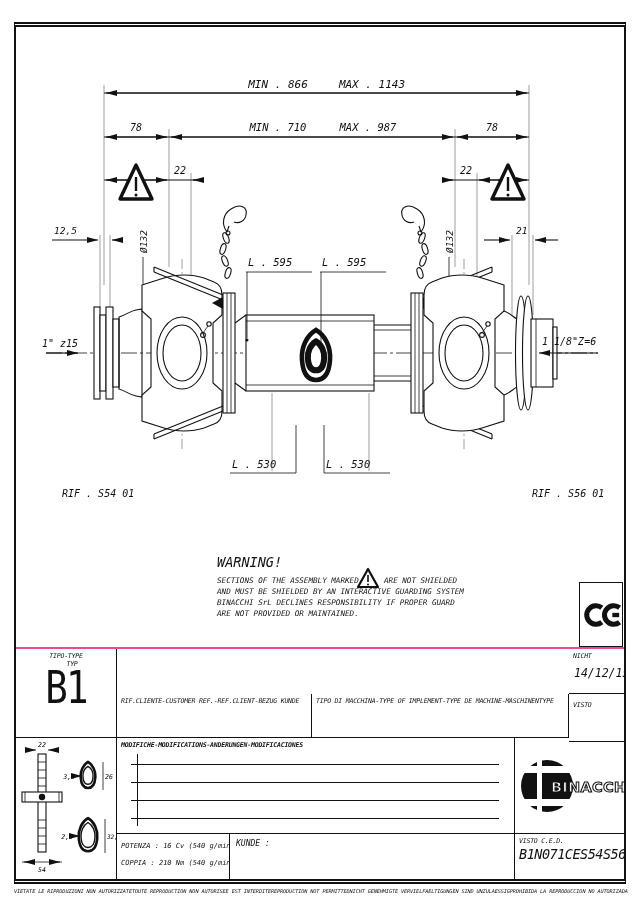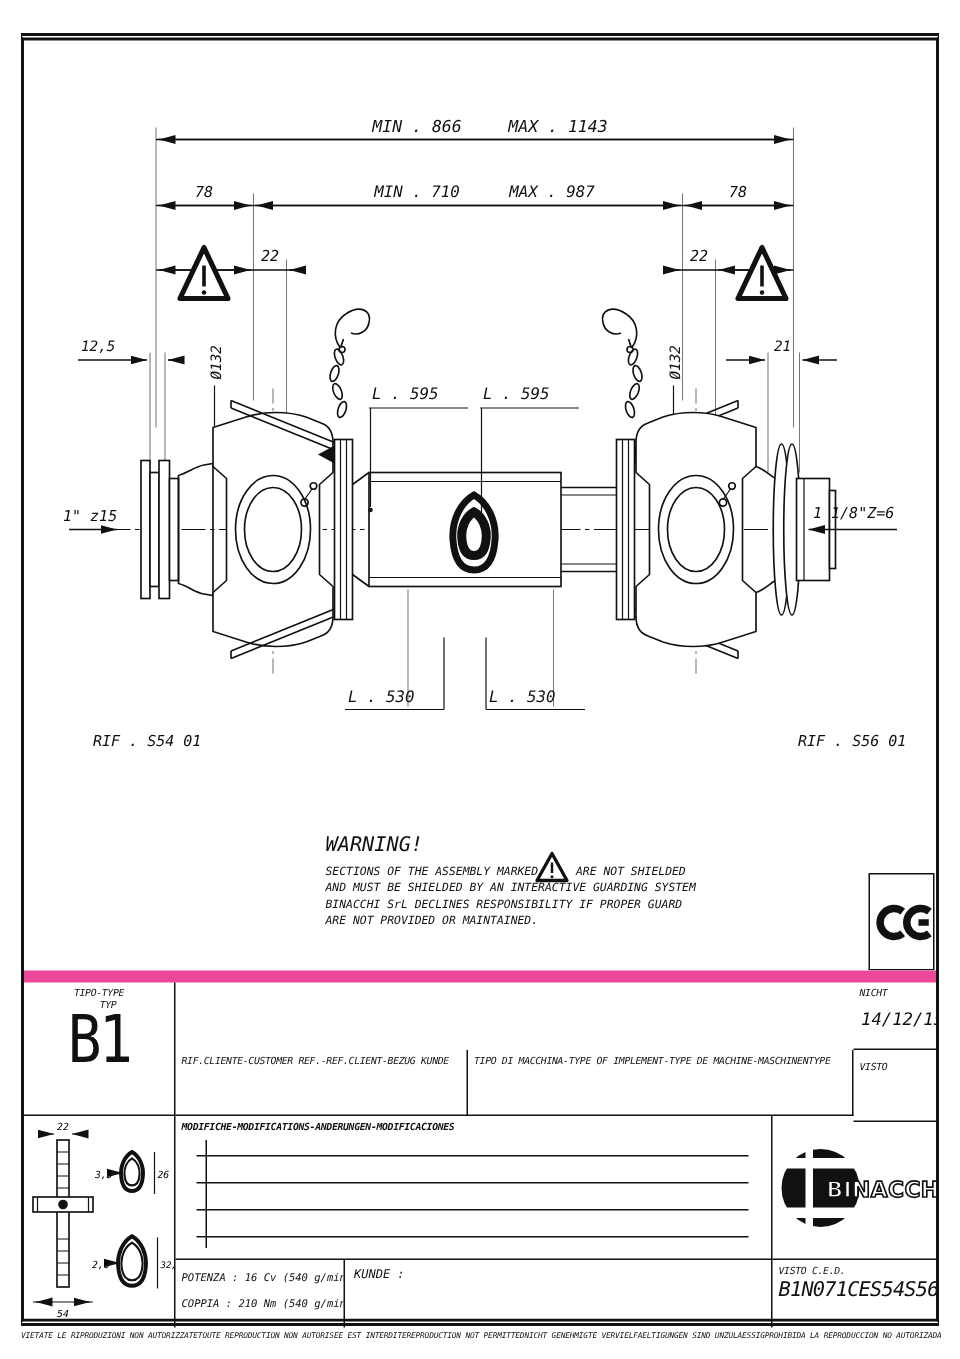--- a/index.html
+++ b/index.html
@@ -13,21 +13,21 @@
   .dwg text{font-family:"DejaVu Sans Mono",monospace;font-style:italic;fill:#111;}
   .ln{stroke:#111;stroke-width:1.1;fill:none;}
   .lt{stroke:#111;stroke-width:0.8;fill:none;}
   .ext{stroke:#777;stroke-width:0.7;fill:none;}
   .fillb{fill:#111;stroke:none;}
   .wh{fill:#fff;}
   
   .cebox{position:absolute;left:563px;top:555px;width:44px;height:65px;box-sizing:border-box;
          border:1.5px solid #111;display:flex;align-items:center;justify-content:center;background:#fff;}
   
-  .tblock{position:absolute;left:0;right:0;top:620px;bottom:0;border-top:8px solid #ec4899;background:#fff;}
+  .tblock{position:absolute;left:0;right:0;top:620px;bottom:0;border-top:2px solid #ec4899;background:#fff;}
   .cell{position:absolute;box-sizing:border-box;border-right:1.2px solid #111;border-bottom:1.2px solid #111;overflow:hidden;}
   .lbl{font-size:6.5px;font-style:italic;letter-spacing:-0.2px;padding:3px 0 0 4px;white-space:nowrap;}
   .c-tipo{left:0;top:0;width:101px;height:89px;text-align:center;}
   .c-cliente{left:101px;top:0;width:452px;height:45px;}
   .c-data{left:553px;top:0;right:0;height:45px;border-right:none;}
   .c-rif{left:101px;top:45px;width:195px;height:44px;}
   .c-macchina{left:296px;top:45px;width:257px;height:44px;}
   .c-visto{left:553px;top:49px;right:0;height:44px;border-right:none;}
   .c-inset{left:0;top:89px;width:101px;height:141px;border-bottom:none;}
   .c-modifiche{left:101px;top:89px;width:398px;height:96px;font-weight:bold;}

